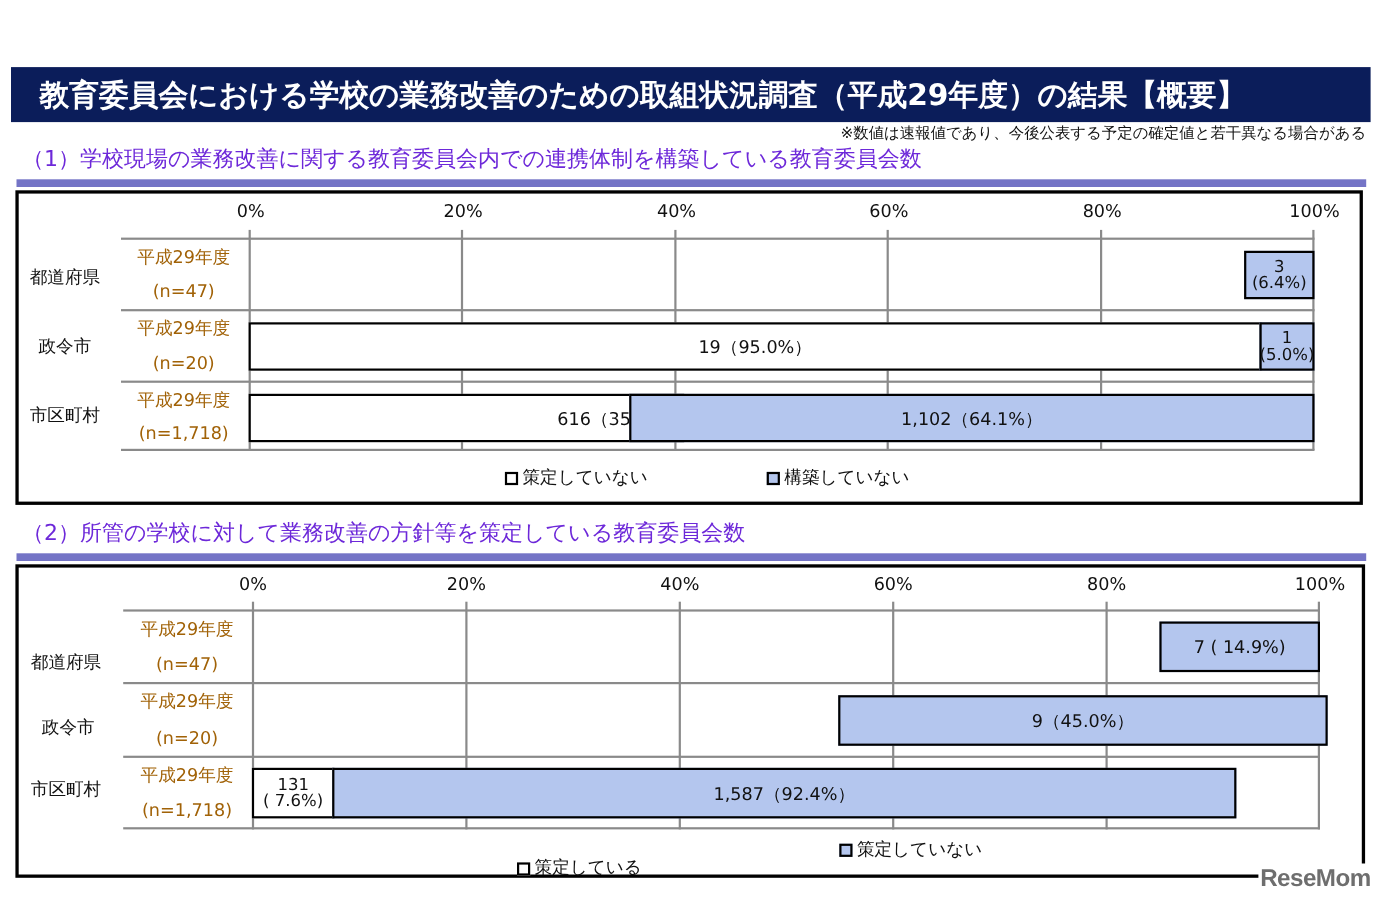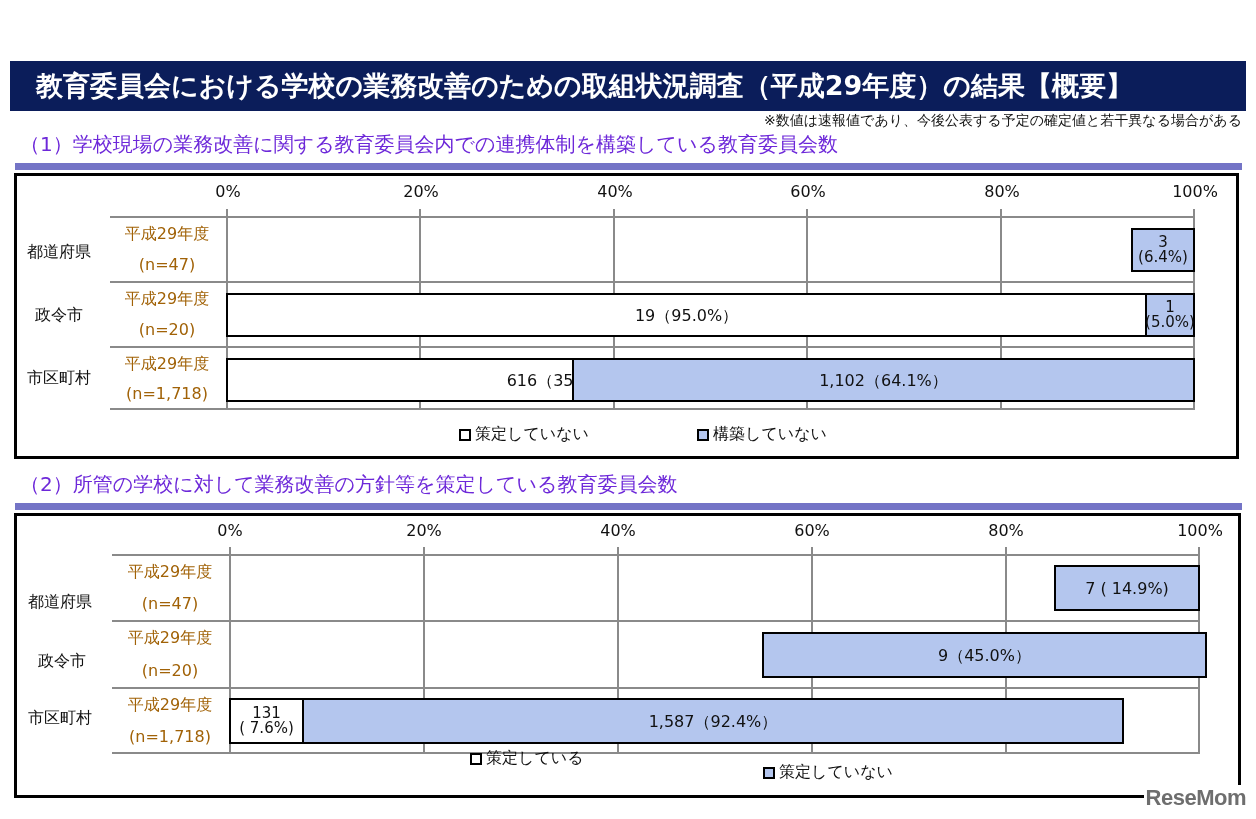--- a/index.html
+++ b/index.html
@@ -166,21 +166,21 @@
   </div>
 
   <div class="seg yes small" style="left:212px; top:182px; width:75px; height:46px;">
     <span>131</span>
     <span>( 7.6%)</span>
   </div>
   <div class="seg no" style="left:285px; top:182px; width:822px; height:46px;">
     <span>1,587（92.4%）</span>
   </div>
 
-  <div class="legend-item" style="left:453px; top:232px;">
+  <div class="legend-item" style="left:453px; top:263px;">
     <span class="swatch" style="background:#ffffff;"></span>
     <span>策定している</span>
   </div>
   <div class="legend-item" style="left:720px; top:246px;margin-left:26px;">
     <span class="swatch" style="background:#b4c6ee;"></span>
     <span>策定していない</span>
   </div>
 </div>
 
 <div class="watermark">ReseMom</div>

